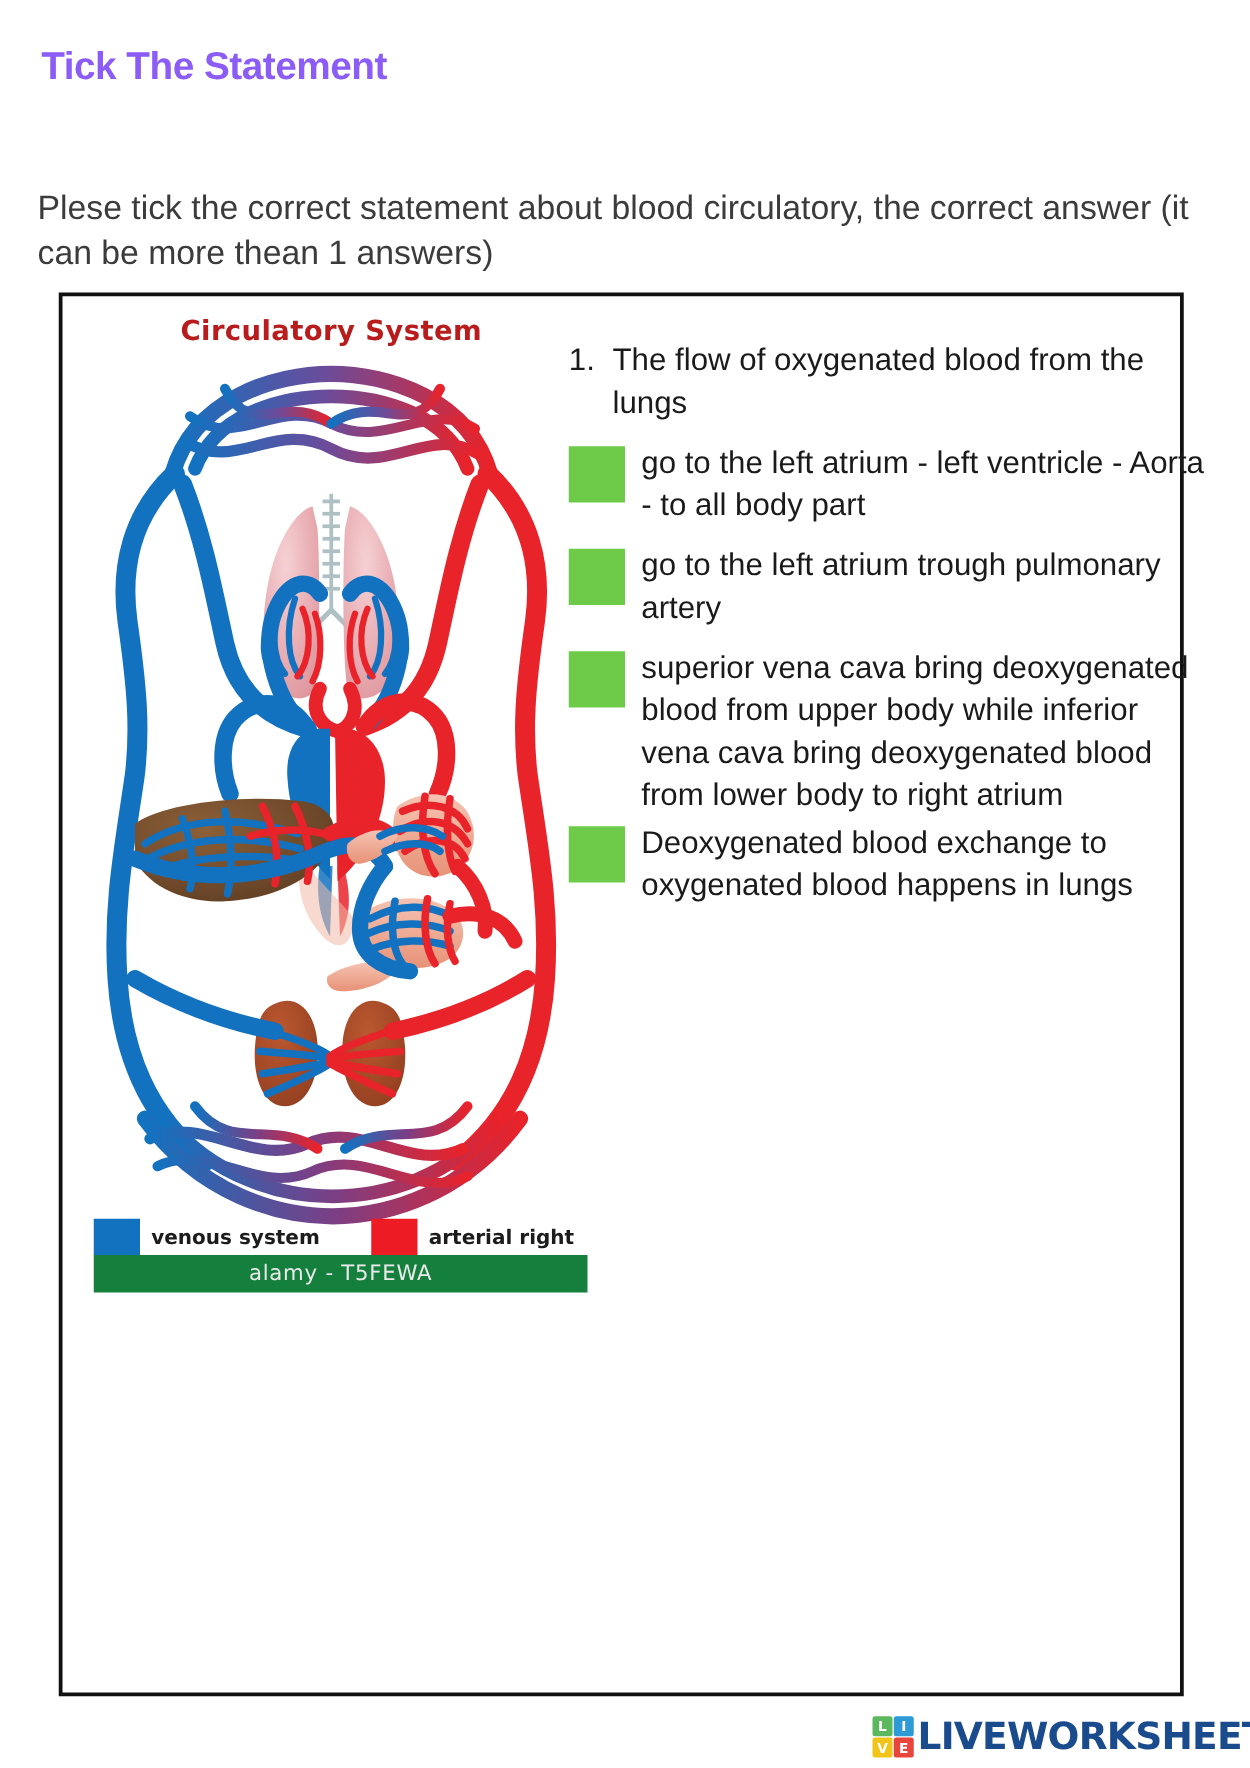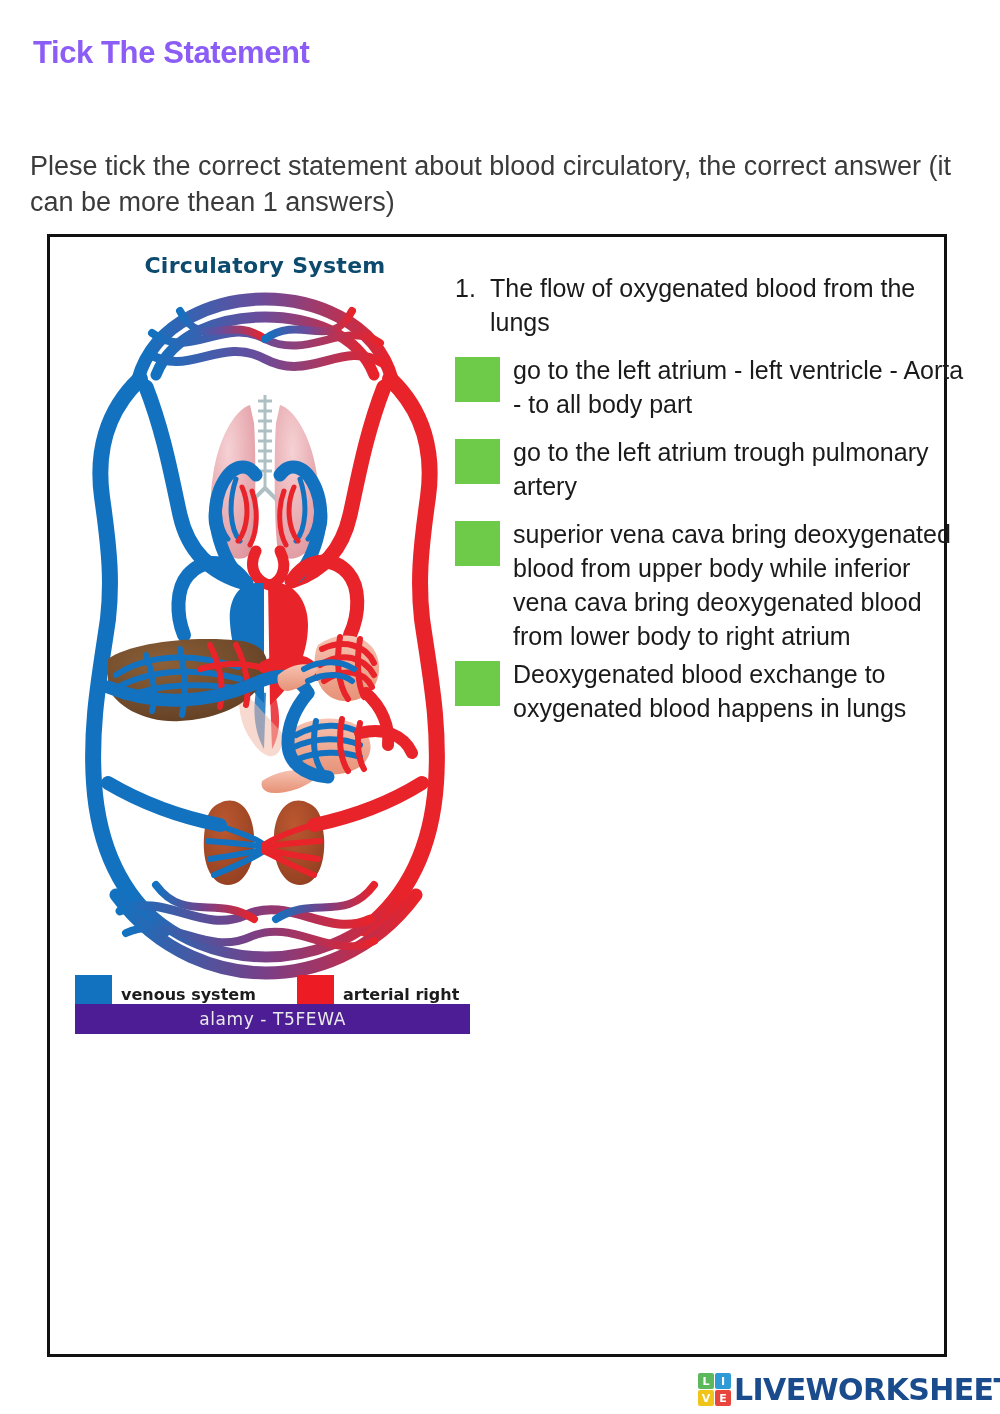--- a/index.html
+++ b/index.html
@@ -64,21 +64,21 @@
   #diagram-title {
     position: absolute;
     left: 0;
     top: 16px;
     width: 410px;
     text-align: center;
     font-family: "DejaVu Sans", sans-serif;
     font-size: 22px;
     font-weight: 700;
     letter-spacing: 0.3px;
-    color: #0c4a6e;
+    color: #b91c1c;
   }
   #diagram-svg-wrap {
     position: absolute;
     left: 0;
     top: 46px;
     width: 410px;
     height: 700px;
   }
   #diagram-svg-wrap svg { display: block; }
 
@@ -88,21 +88,21 @@
     left: 15px;
     top: 737px;
     width: 395px;
     height: 30px;
   }
   .legend-entry {
     position: absolute;
     top: 0;
     height: 30px;
     display: flex;
-    align-items: flex-end;
+    align-items: center;
   }
   .legend-entry.venous { left: 0px; }
   .legend-entry.arterial { left: 222px; }
   .legend-swatch {
     width: 37px;
     height: 29px;
     display: block;
   }
   .legend-label {
     margin-left: 9px;
@@ -111,21 +111,21 @@
     font-weight: 700;
     color: #1c1c1c;
     white-space: nowrap;
   }
   #watermark-bar {
     position: absolute;
     left: 15px;
     top: 767px;
     width: 395px;
     height: 30px;
-    background: #4c1d95;
+    background: #15803d;
     color: #e9e9e9;
     font-family: "DejaVu Sans", sans-serif;
     font-size: 17px;
     letter-spacing: 0.6px;
     display: flex;
     align-items: center;
     justify-content: center;
   }
 
   

